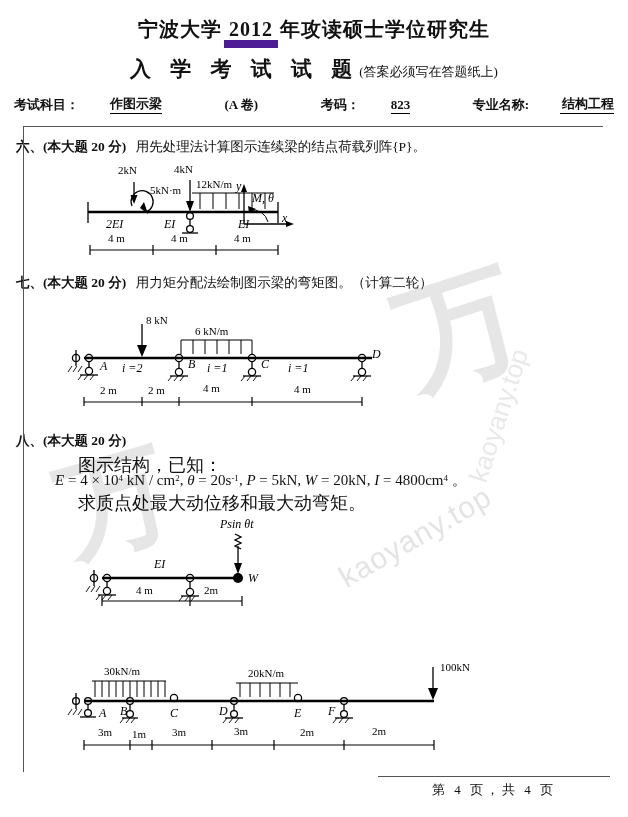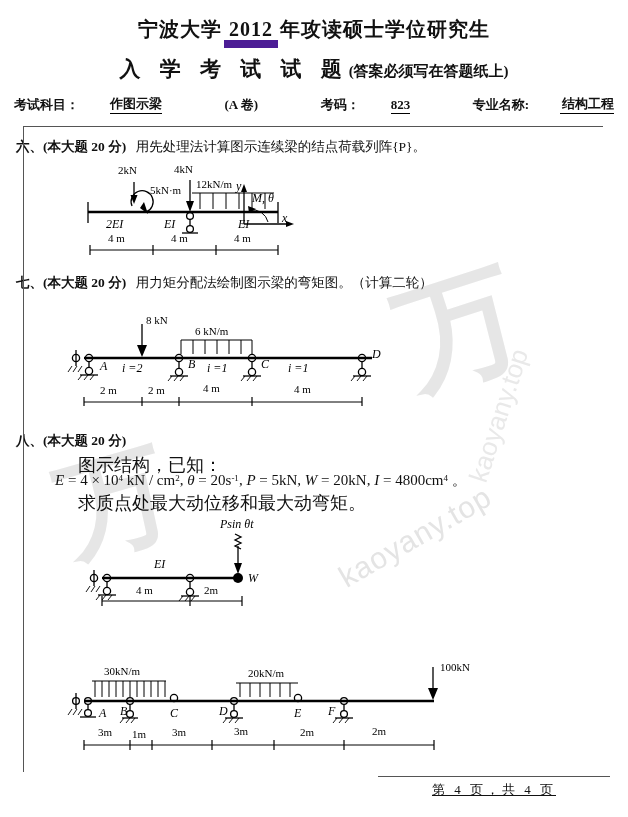--- a/index.html
+++ b/index.html
@@ -39,21 +39,21 @@
   .hdr{position:relative;z-index:2;}
   .title1{
     text-align:center;font-size:20px;font-weight:700;
     padding-top:16px;letter-spacing:1px;
   }
   .title1 .u{border-bottom:8px solid #4c1d95;padding:0 5px;margin:0 2px;}
   .title2{
     text-align:center;font-size:21px;font-weight:700;
     padding-top:12px;letter-spacing:7px;
   }
-  .title2 .small{font-size:15px;letter-spacing:0;font-weight:700;}
+  .title2 .small{font-size:13px;letter-spacing:0;font-weight:400;}
   .subjline{
     font-size:13px;font-weight:700;
     margin:12px 14px 0 14px;
     display:flex;align-items:flex-end;white-space:nowrap;gap:30px;
   }
   .subjline .lbl{margin-right:1px;}
   .ul{border-bottom:1.3px solid #000;display:inline-block;text-align:center;}
   .ul.subj{width:86px;}
   .ul.code{width:54px;}
   .ul.major{flex:1;text-align:left;padding-left:2px;}
@@ -83,21 +83,21 @@
   .thin{stroke:#000;stroke-width:1;fill:none;}
   .thin2{stroke:#000;stroke-width:1.3;fill:none;}
   text.lbl{font-family:"Liberation Serif",serif;font-size:11px;fill:#000;}
   text.lblit{font-family:"Liberation Serif",serif;font-size:12px;fill:#000;font-style:italic;}
   text.dim{font-family:"Liberation Serif",serif;font-size:11px;fill:#000;}
 
   
   .footrule{position:absolute;left:378px;top:776px;width:232px;border-top:1.4px solid #555;z-index:2;}
   .foot{
     position:absolute;left:378px;top:781px;width:232px;
-    text-align:center;font-size:13px;letter-spacing:3px;z-index:2;text-decoration:underline;
+    text-align:center;font-size:13px;letter-spacing:3px;z-index:2;
   }
 </style>
 </head>
 <body>
 
 <div class="page">
 
   <div class="wm wm-cal wm1">万</div>
   <div class="wm wm-cal wm2">万</div>
   <div class="wm wm-url">kaoyany.top</div>

